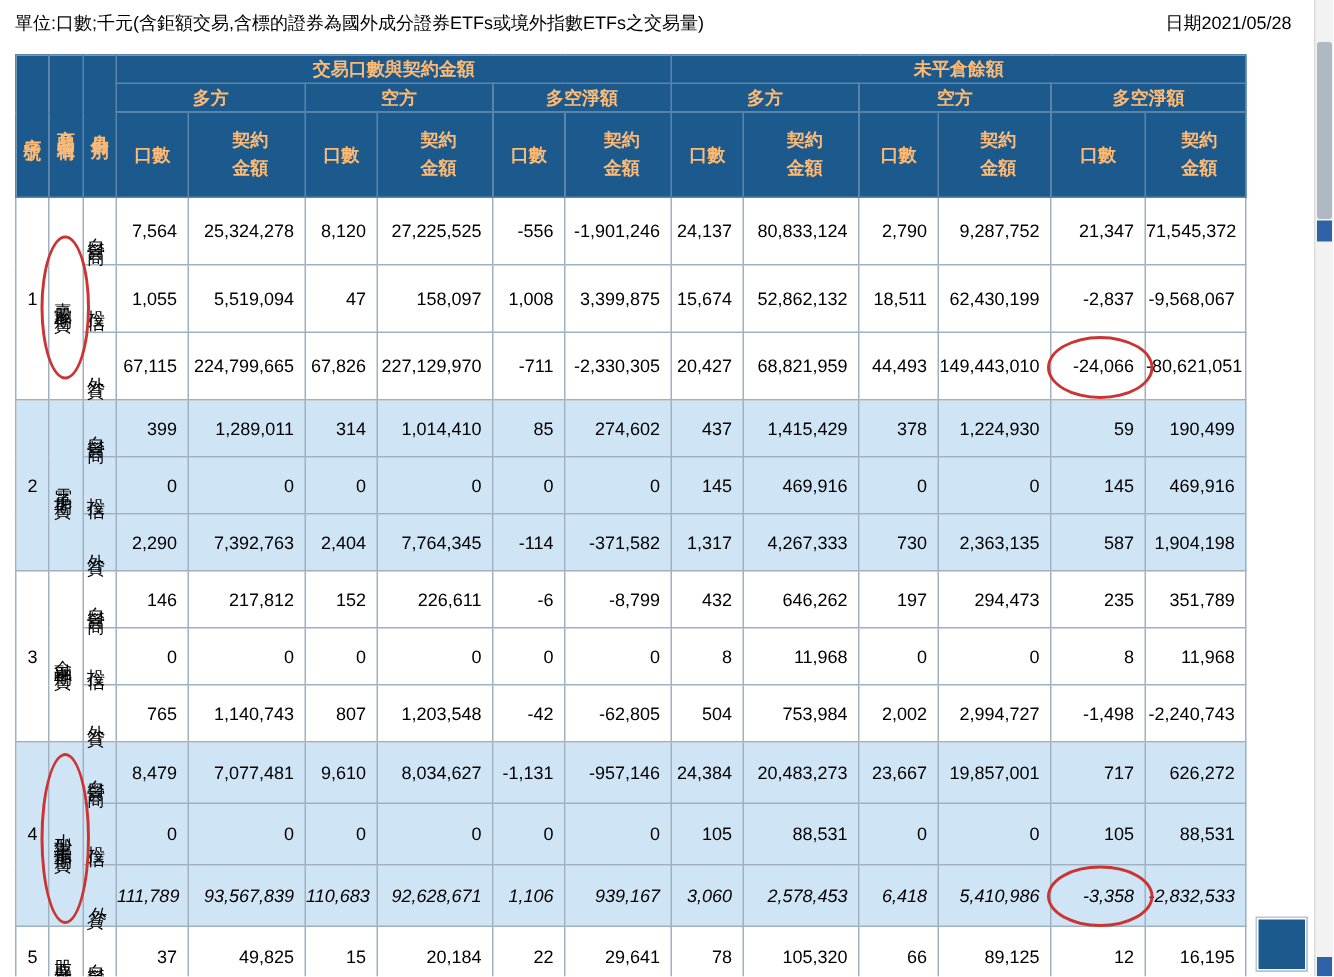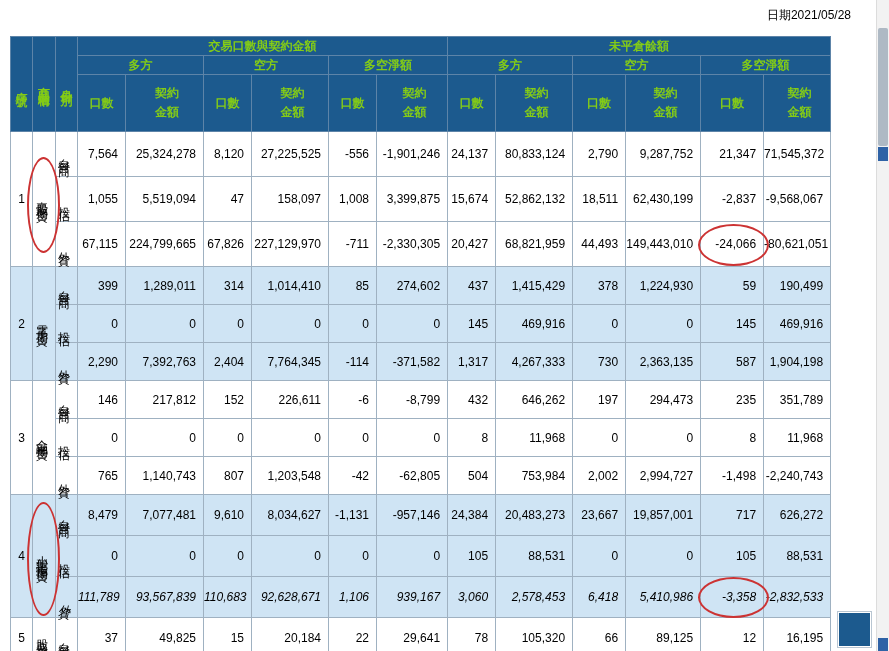--- a/index.html
+++ b/index.html
@@ -7,25 +7,25 @@
     --alt-bg:#cfe4f4;
     --vol-color:#0000cc;
     --ann-red:#cc3333;
   }
   html,body{margin:0;padding:0;background:#fff;}
   body{font-family:"Liberation Sans","DejaVu Sans",sans-serif;}
   .screen{position:relative;width:889px;height:651px;background:#ffffff;overflow:hidden;}
 
   
   .topbar{position:absolute;left:10px;top:7px;right:20px;font-size:12px;color:#000;}
-  .topbar .date{position:absolute;right:18px;top:0;text-align:center;}
+  .topbar .date{position:absolute;right:8px;top:0;text-align:center;}
 
   
   table.main{position:absolute;left:10px;top:36px;width:820px;border-collapse:collapse;table-layout:fixed;border:1px solid #7a96ad;}
-  table.main th{background:var(--header-bg);color:#84cc16;font-size:12px;font-weight:bold;text-align:center;vertical-align:middle;border:1px solid #5d84a8;padding:0;}
+  table.main th{background:var(--header-bg);color:#fdba74;font-size:12px;font-weight:bold;text-align:center;vertical-align:middle;border:1px solid #5d84a8;padding:0;}
   table.main td{border:1px solid #9fb1c1;font-size:12px;text-align:right;padding:0 7px 0 0;vertical-align:middle;background:#fff;color:#000;}
   tr.hr1{height:19px;}
   tr.hr2{height:19px;}
   tr.hr3{height:57px;margin-top:44px;}
   td.serial{text-align:center;padding:0;}
   td.pname{text-align:center;padding:0;}
   td.ident{text-align:center;padding:0;font-size:11px;}
   td.vol{color:var(--vol-color);}
   td.amt{color:#000;}
   tr.alt td{background:var(--alt-bg);}
@@ -49,20 +49,21 @@
   .sb-thumb{position:absolute;left:1px;top:28px;width:10px;height:118px;background:#aeb9c4;border-radius:2px;}
   .sb-marker{position:absolute;left:1px;top:147px;width:10px;height:14px;background:#2e62a6;}
   .sb-down{position:absolute;left:1px;bottom:0;width:10px;height:13px;background:#2e62a6;}
 </style>
 </head>
 <body>
 
 <div class="screen">
 
   <div class="topbar">
+    <span>單位:口數;千元(含鉅額交易,含標的證券為國外成分證券ETFs或境外指數ETFs之交易量)</span>
     <span class="date">日期2021/05/28</span>
   </div>
 
   <table class="main">
     <colgroup>
       <col style="width:22px">
         <col style="width:23px">
         <col style="width:22px">
       <col style="width:48px">
         <col style="width:78px">

